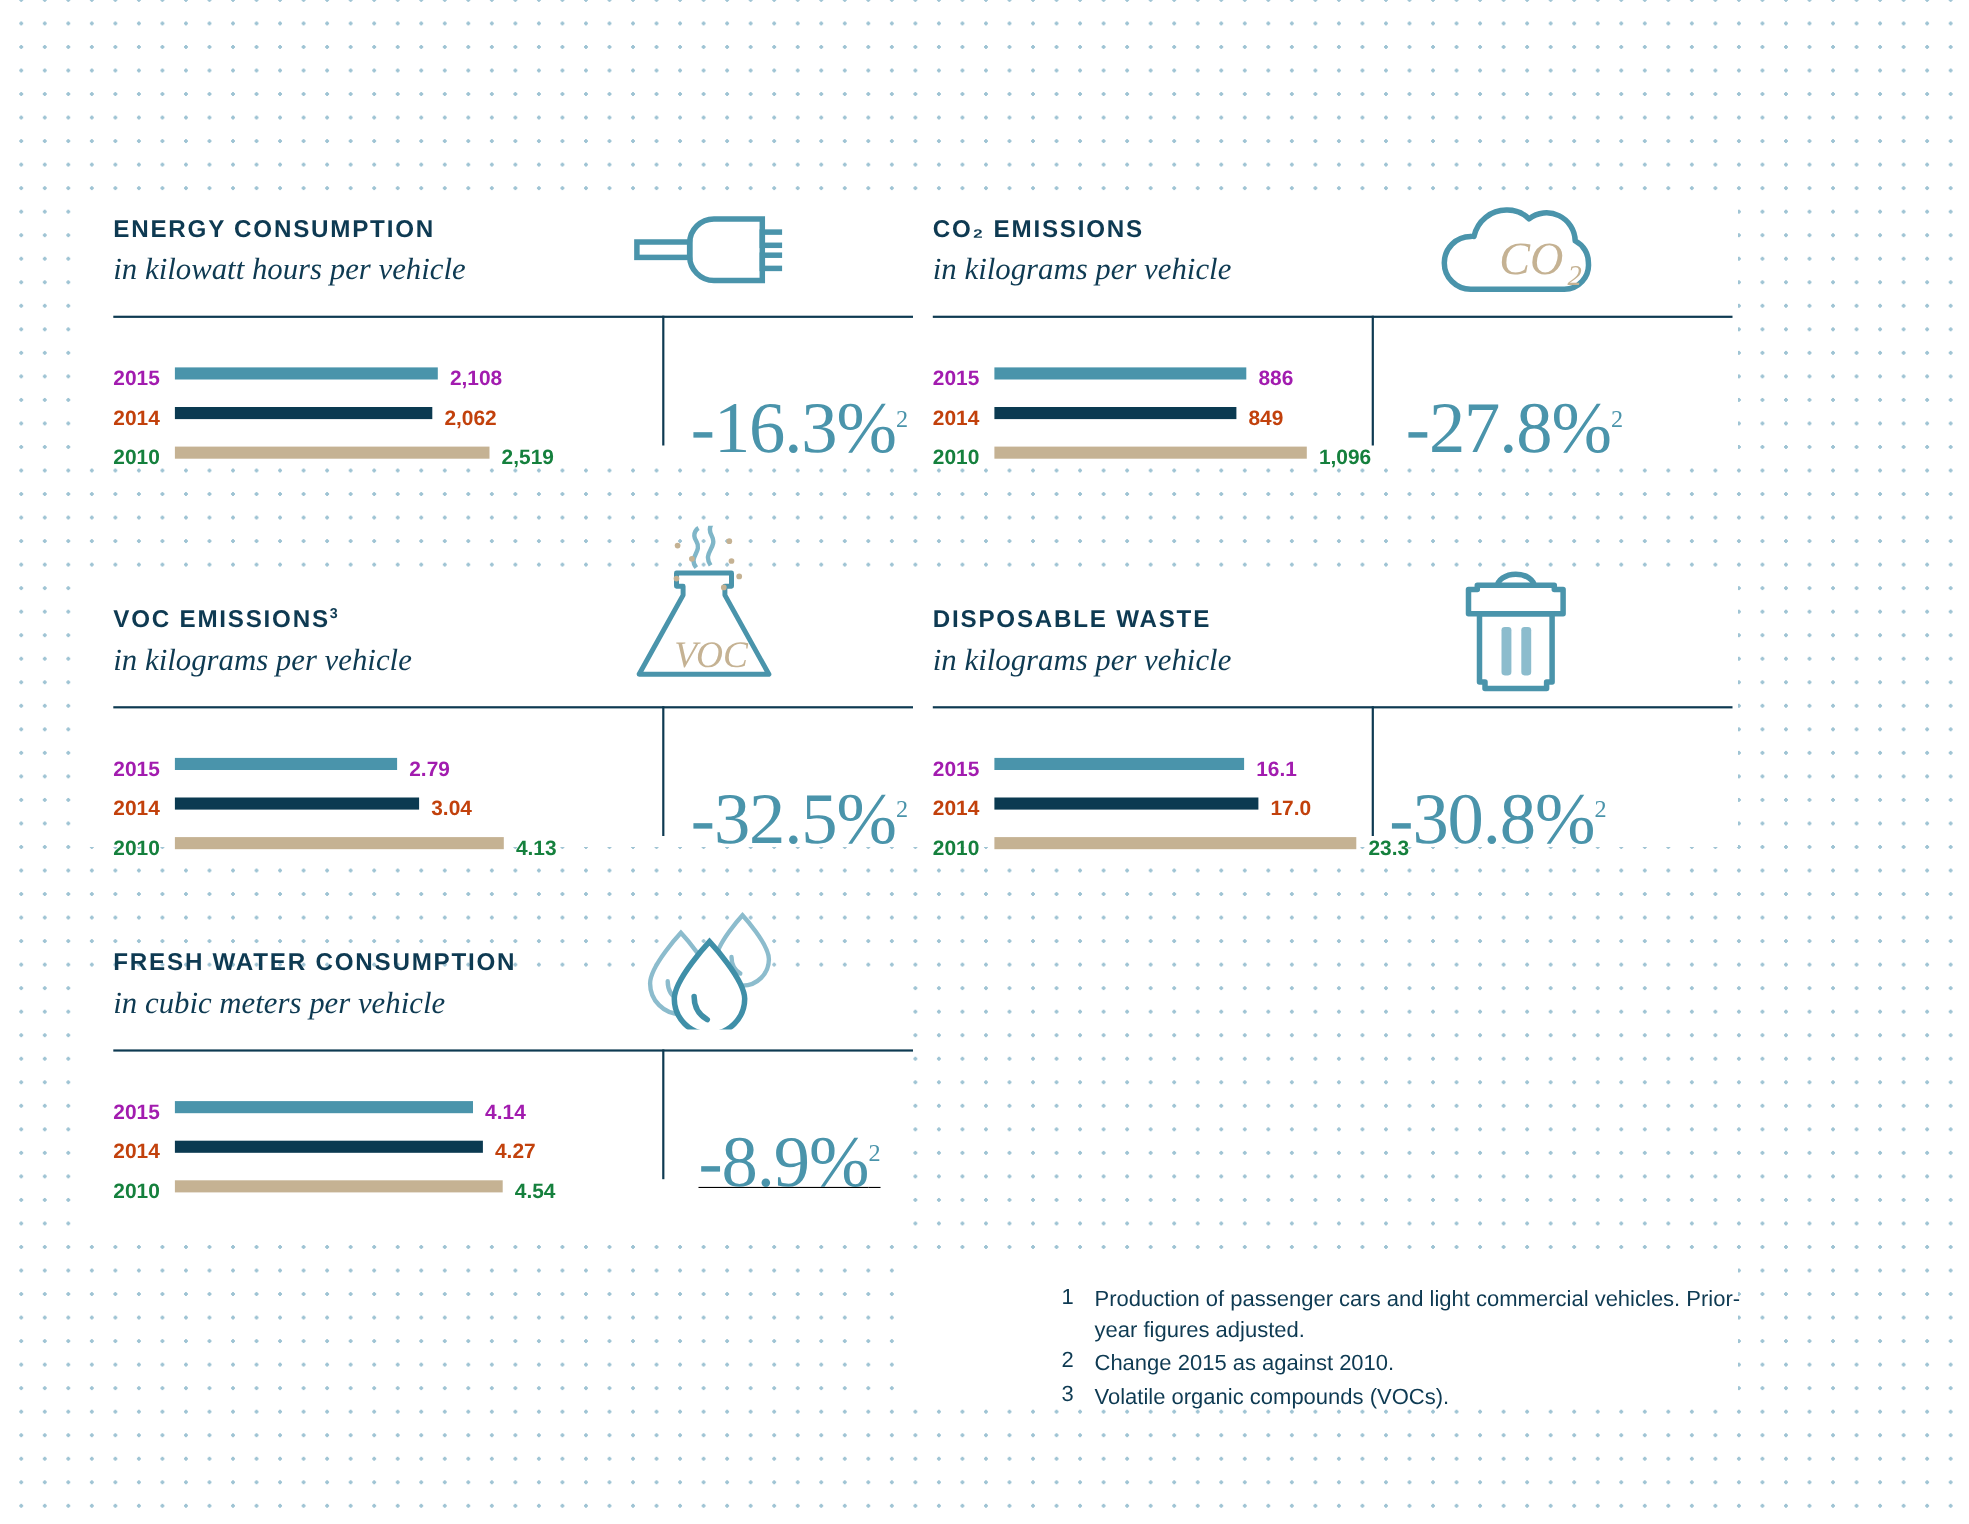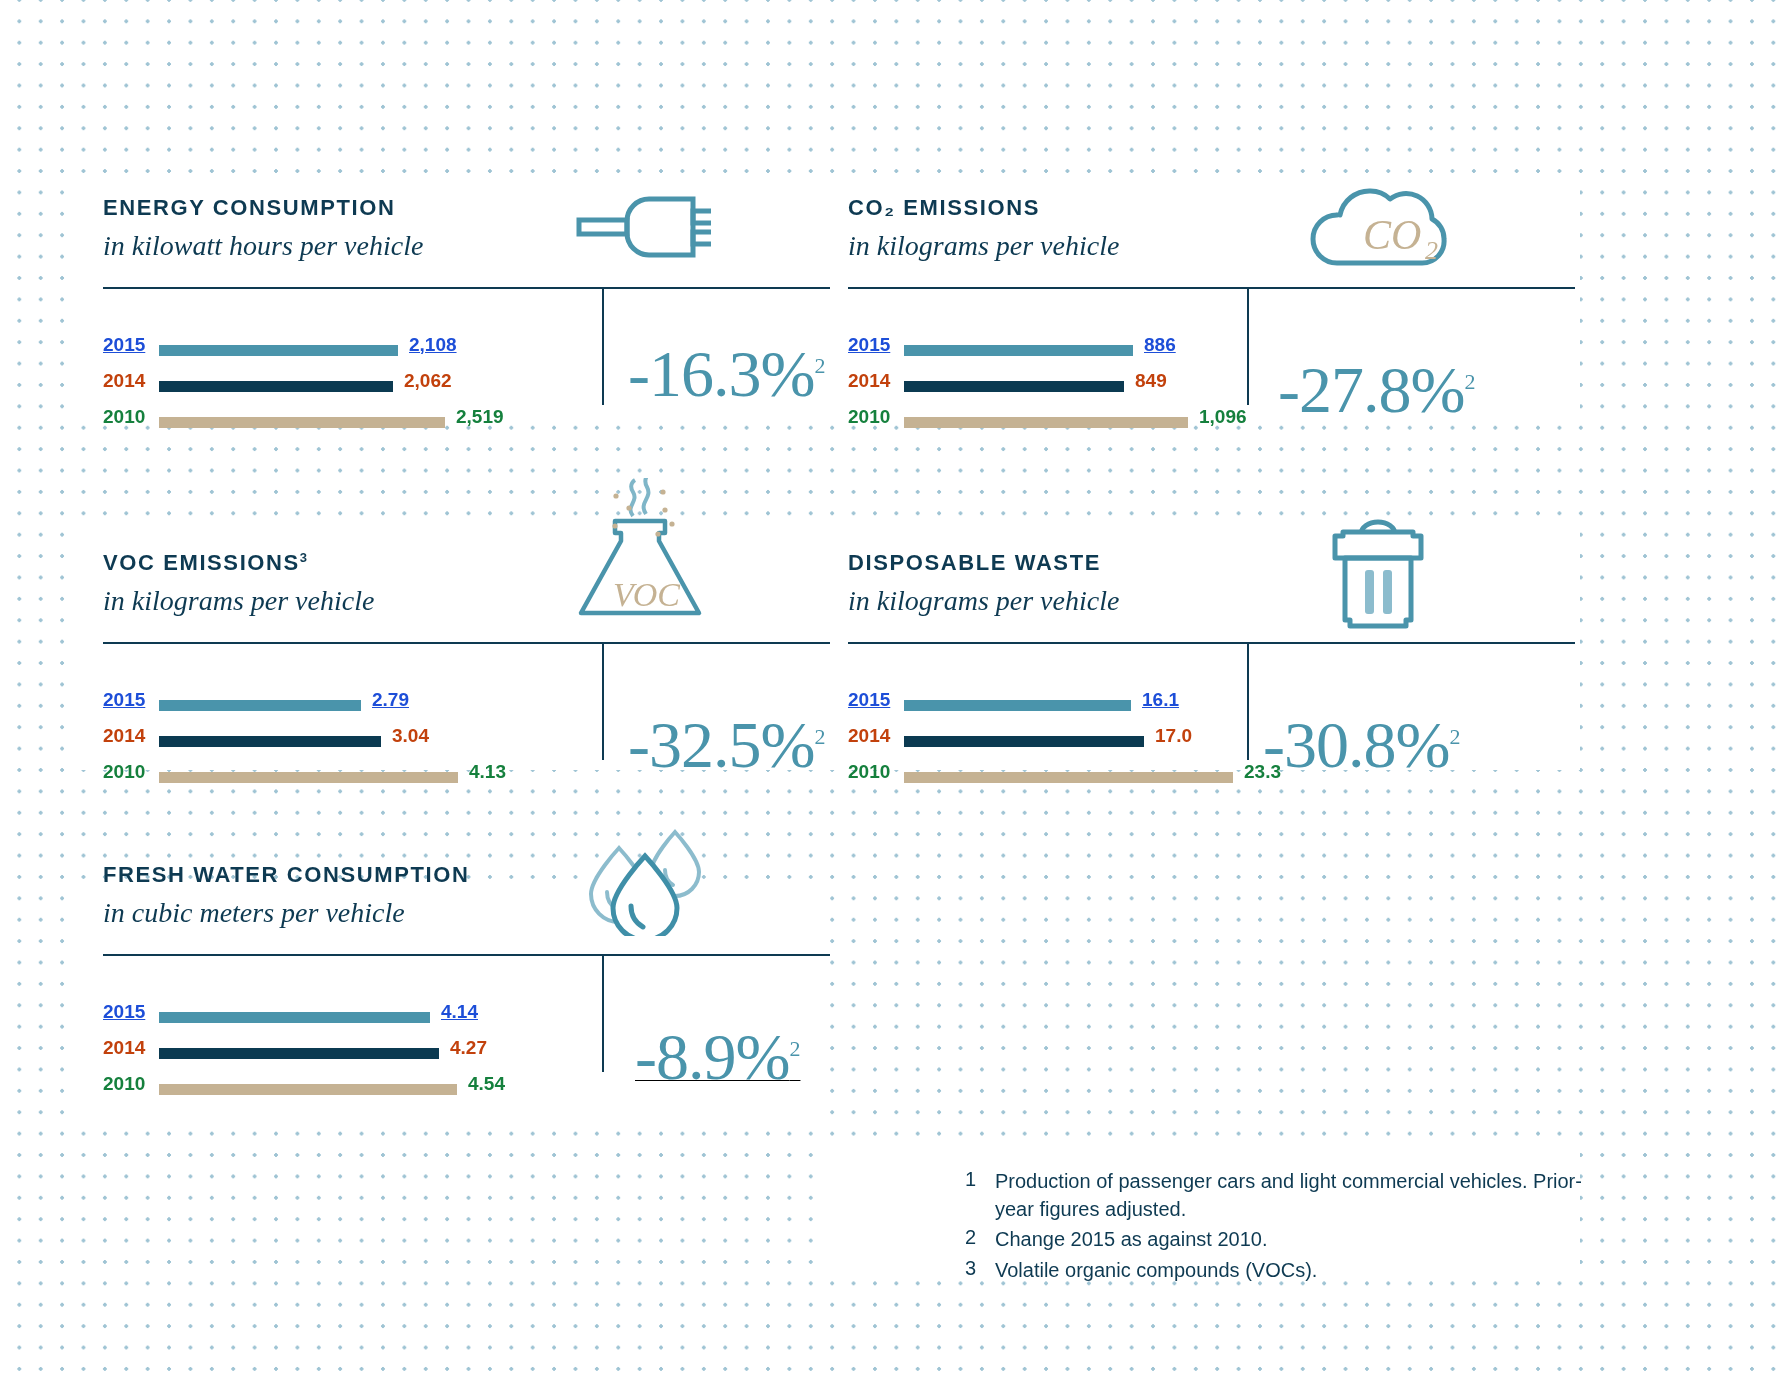--- a/index.html
+++ b/index.html
@@ -40,27 +40,27 @@
   .rule{height:2px;background:#0e3a52;}
   .vrule{position:absolute;width:2px;background:#0e3a52;}
 
   .bars{position:relative;}
   .bar-row{display:flex;align-items:center;height:27px;margin-bottom:9px;}
   .bar-year{
     width:56px;font-size:19px;font-weight:bold;
     font-family:"Liberation Sans", sans-serif;
     text-align:left;flex:0 0 auto;
   }
-  .bar-track{flex:0 0 auto;display:flex;align-items:flex-end;}
+  .bar-track{flex:0 0 auto;display:flex;align-items:flex-start;}
   .bar-fill{height:11px;}
   .bar-val{
     font-size:19px;font-weight:bold;margin-left:11px;
     font-family:"Liberation Sans", sans-serif;white-space:nowrap;
   }
-  .r2015 .bar-year,.r2015 .bar-val{color:#1d4ed8;text-decoration:underline;}
+  .r2015 .bar-year,.r2015 .bar-val{color:#a21caf;}
   .r2015 .bar-fill{background:#4a94ab;}
   .r2014 .bar-year,.r2014 .bar-val{color:#c2410c;}
   .r2014 .bar-fill{background:#0b3a51;}
   .r2010 .bar-year,.r2010 .bar-val{color:#15803d;}
   .r2010 .bar-fill{background:#c5b293;}
 
   .pct{
     font-family:"Liberation Serif", serif;
     font-size:66px;color:#4a94ab;
     letter-spacing:-1px;white-space:nowrap;line-height:1;
@@ -125,21 +125,21 @@
           </div>
         </div>
         <div class="bar-row r2010">
           <div class="bar-year">2010</div>
           <div class="bar-track">
             <div class="bar-fill" style="width:286px;"></div>
             <div class="bar-val">2,519</div>
           </div>
         </div>
       </div>
-      <div style="padding-top:52px;padding-left:55px;">
+      <div style="padding-top:68px;padding-left:55px;">
         <span class="pct"><span>-16.3%</span><sup>2</sup></span>
       </div>
     </div>
   </div>
 
   <div class="panel" style="left:848px;top:195px;width:727px;">
     <div class="panel-head">
       <div class="panel-title"><span>CO₂ EMISSIONS</span></div>
       <div class="panel-sub">in kilograms per vehicle</div>
       <span class="icon" style="left:455px;top:-20px;">

